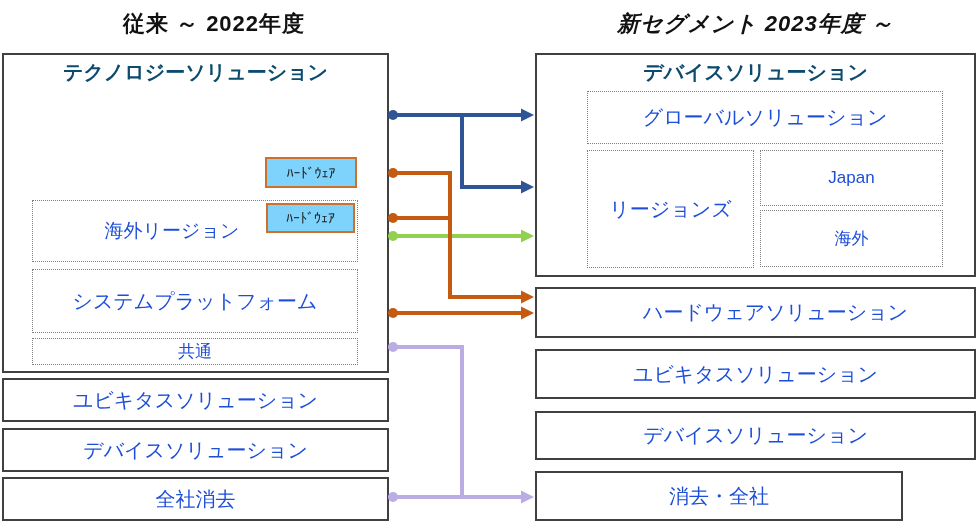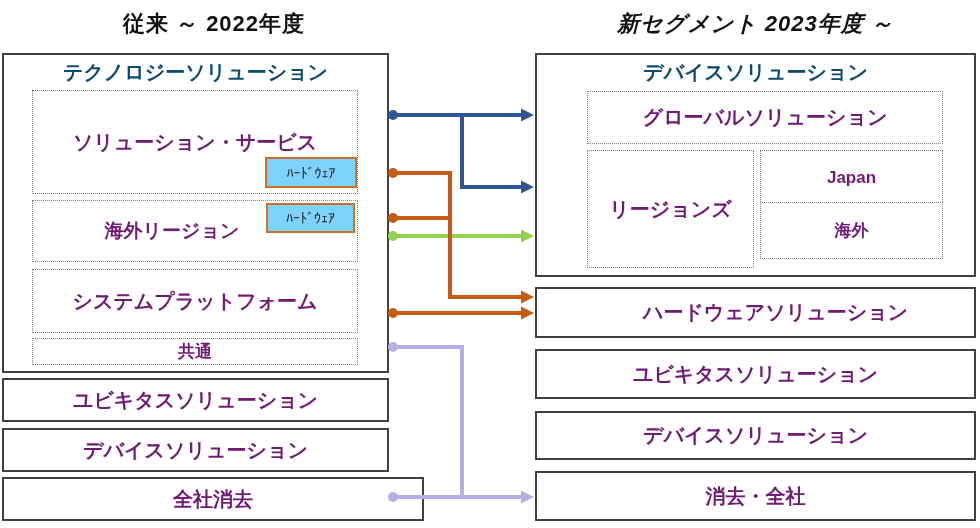--- a/index.html
+++ b/index.html
@@ -21,21 +21,21 @@
     box-sizing:border-box;
   }
   .outer-label{
     position:absolute;left:0;right:0;top:4px;text-align:center;
     font-weight:bold;font-size:20px;color:#0c4a6e;
   }
   .dotted-box{
     position:absolute;border:1px dotted var(--dotted_border);background:#fff;
     box-sizing:border-box;display:flex;align-items:center;justify-content:center;
   }
-  .box-label{font-weight:bold;color:#701a75;text-align:left;}
+  .box-label{font-weight:normal;color:#1d4ed8;text-align:left;}
   .fs20{font-size:20px;} .fs19{font-size:19px;} .fs17{font-size:17px;}
   .hw-tag{
     position:absolute;border:2px solid var(--hardware_tag_border);background:#7dd3fc;
     box-sizing:border-box;display:flex;align-items:center;justify-content:center;
     font-size:14px;color:#222;letter-spacing:0px;
   }
   #arrow-layer{position:absolute;left:0;top:0;width:980px;height:528px;pointer-events:none;}
   .ln{fill:none;stroke-width:4;}
   .stroke-blue{stroke:var(--blue);} .fill-blue{fill:var(--blue);}
   .stroke-orange{stroke:var(--orange);} .fill-orange{fill:var(--orange);}
@@ -47,23 +47,20 @@
 
 <div id="stage">
 
   <div class="title" style="left:0;top:9;width:390px;top:9px;margin-left:19px;">従来 ～ 2022年度</div>
   <div class="title" style="left:535px;top:9px;width:441px;font-style:italic;">新セグメント 2023年度 ～</div>
 
   <div class="outer-box" style="left:2px;top:53px;width:387px;height:320px;">
     <div class="outer-label">テクノロジーソリューション</div>
   </div>
 
-  <div class="dotted-box" style="left:32px;top:90px;width:326px;height:104px;">
-    <span class="box-label fs20">ソリューション・サービス</span>
-  </div>
   <div class="hw-tag" style="left:265px;top:157px;width:92px;height:31px;">ﾊｰﾄﾞｳｪｱ</div>
 
   <div class="dotted-box" style="left:32px;top:200px;width:326px;height:62px;padding-right:46px;">
     <span class="box-label fs19">海外リージョン</span>
   </div>
   <div class="hw-tag" style="left:266px;top:203px;width:89px;height:30px;">ﾊｰﾄﾞｳｪｱ</div>
 
   <div class="dotted-box" style="left:32px;top:269px;width:326px;height:64px;">
     <span class="box-label fs20">システムプラットフォーム</span>
   </div>
@@ -71,51 +68,51 @@
   <div class="dotted-box" style="left:32px;top:338px;width:326px;height:27px;">
     <span class="box-label fs17">共通</span>
   </div>
 
   <div class="solid-box" style="left:2px;top:378px;width:387px;height:44px;">
     <span class="box-label fs20">ユビキタスソリューション</span>
   </div>
   <div class="solid-box" style="left:2px;top:428px;width:387px;height:44px;">
     <span class="box-label fs20">デバイスソリューション</span>
   </div>
-  <div class="solid-box" style="left:2px;top:477px;width:422px;height:44px;">
+  <div class="solid-box" style="left:2px;top:477px;width:387px;height:44px;">
     <span class="box-label fs20">全社消去</span>
   </div>
 
   <div class="outer-box" style="left:535px;top:53px;width:441px;height:224px;">
     <div class="outer-label">デバイスソリューション</div>
   </div>
 
   <div class="dotted-box" style="left:587px;top:91px;width:356px;height:53px;">
     <span class="box-label fs20">グローバルソリューション</span>
   </div>
   <div class="dotted-box" style="left:587px;top:150px;width:167px;height:118px;">
     <span class="box-label fs20">リージョンズ</span>
   </div>
   <div class="dotted-box" style="left:760px;top:150px;width:183px;height:56px;">
     <span class="box-label fs17">Japan</span>
   </div>
-  <div class="dotted-box" style="left:760px;top:202px;width:183px;height:57px;">
+  <div class="dotted-box" style="left:760px;top:210px;width:183px;height:57px;">
     <span class="box-label fs17">海外</span>
   </div>
 
   <div class="solid-box" style="left:535px;top:287px;width:441px;height:51px;padding-left:40px;">
     <span class="box-label fs20">ハードウェアソリューション</span>
   </div>
   <div class="solid-box" style="left:535px;top:349px;width:441px;height:50px;">
     <span class="box-label fs20">ユビキタスソリューション</span>
   </div>
   <div class="solid-box" style="left:535px;top:411px;width:441px;height:49px;">
     <span class="box-label fs20">デバイスソリューション</span>
   </div>
-  <div class="solid-box" style="left:535px;top:471px;width:441px;height:50px;">
+  <div class="solid-box" style="left:535px;top:471px;width:368px;height:50px;">
     <span class="box-label fs20">消去・全社</span>
   </div>
 
   <svg id="arrow-layer" viewBox="0 0 980 528" xmlns="http://www.w3.org/2000/svg">
 
     <g>
       <circle class="fill-green" cx="393" cy="236" r="5"></circle>
       <line class="ln stroke-green" x1="393" y1="236" x2="522" y2="236"></line>
       <polygon class="fill-green" points="521,229.5 521,242.5 534,236"></polygon>
     </g>

